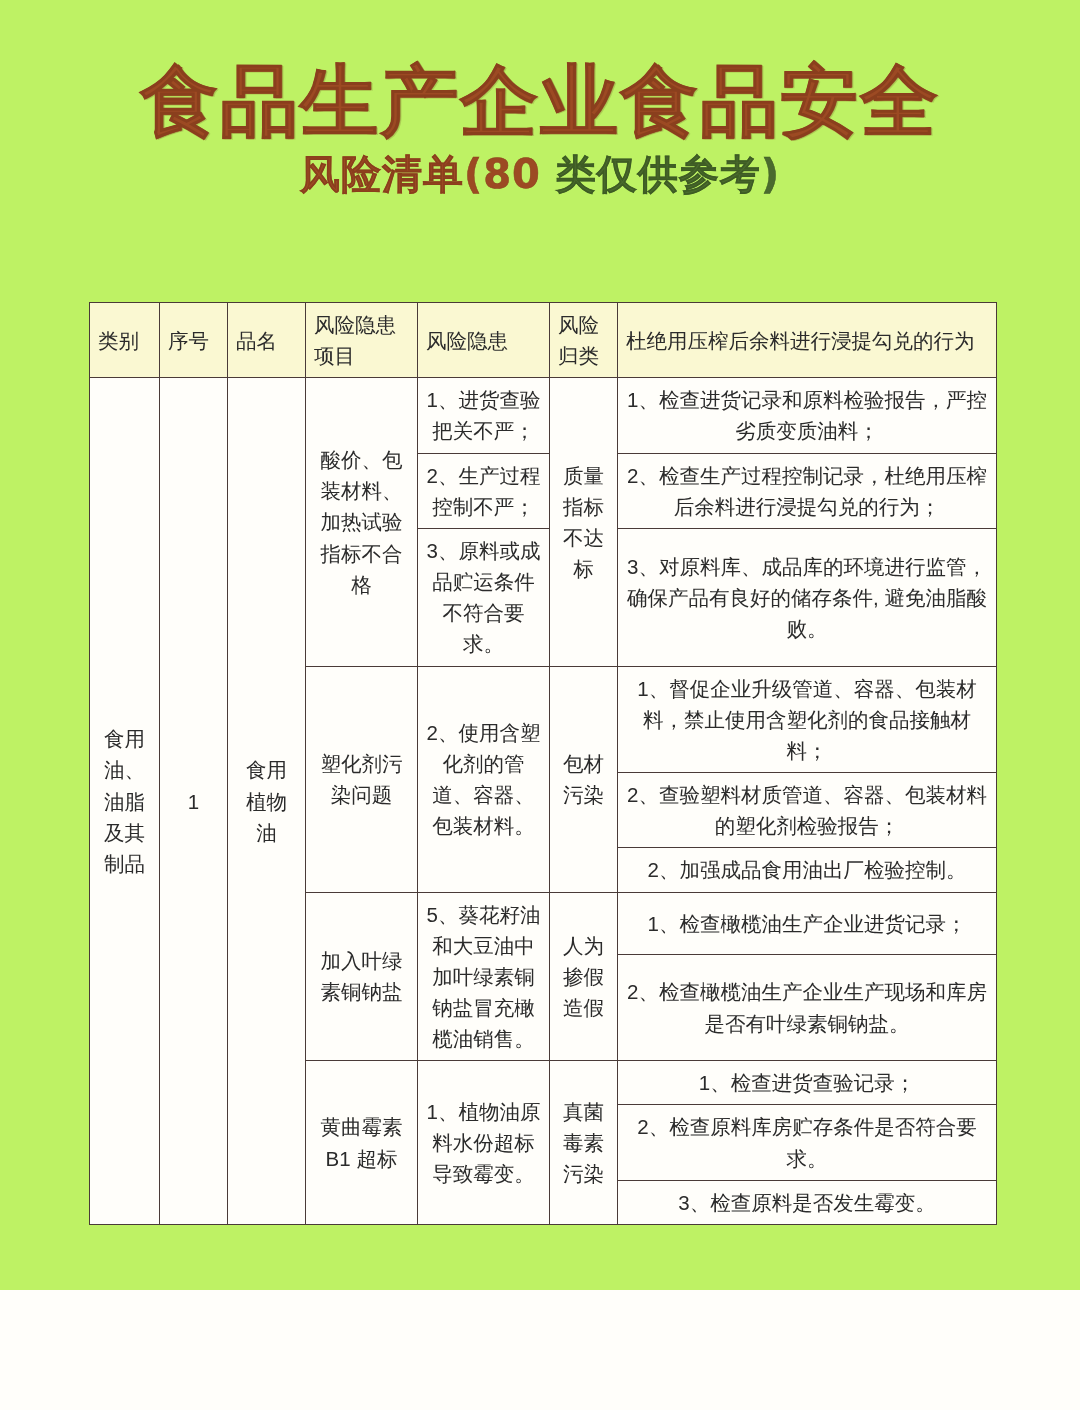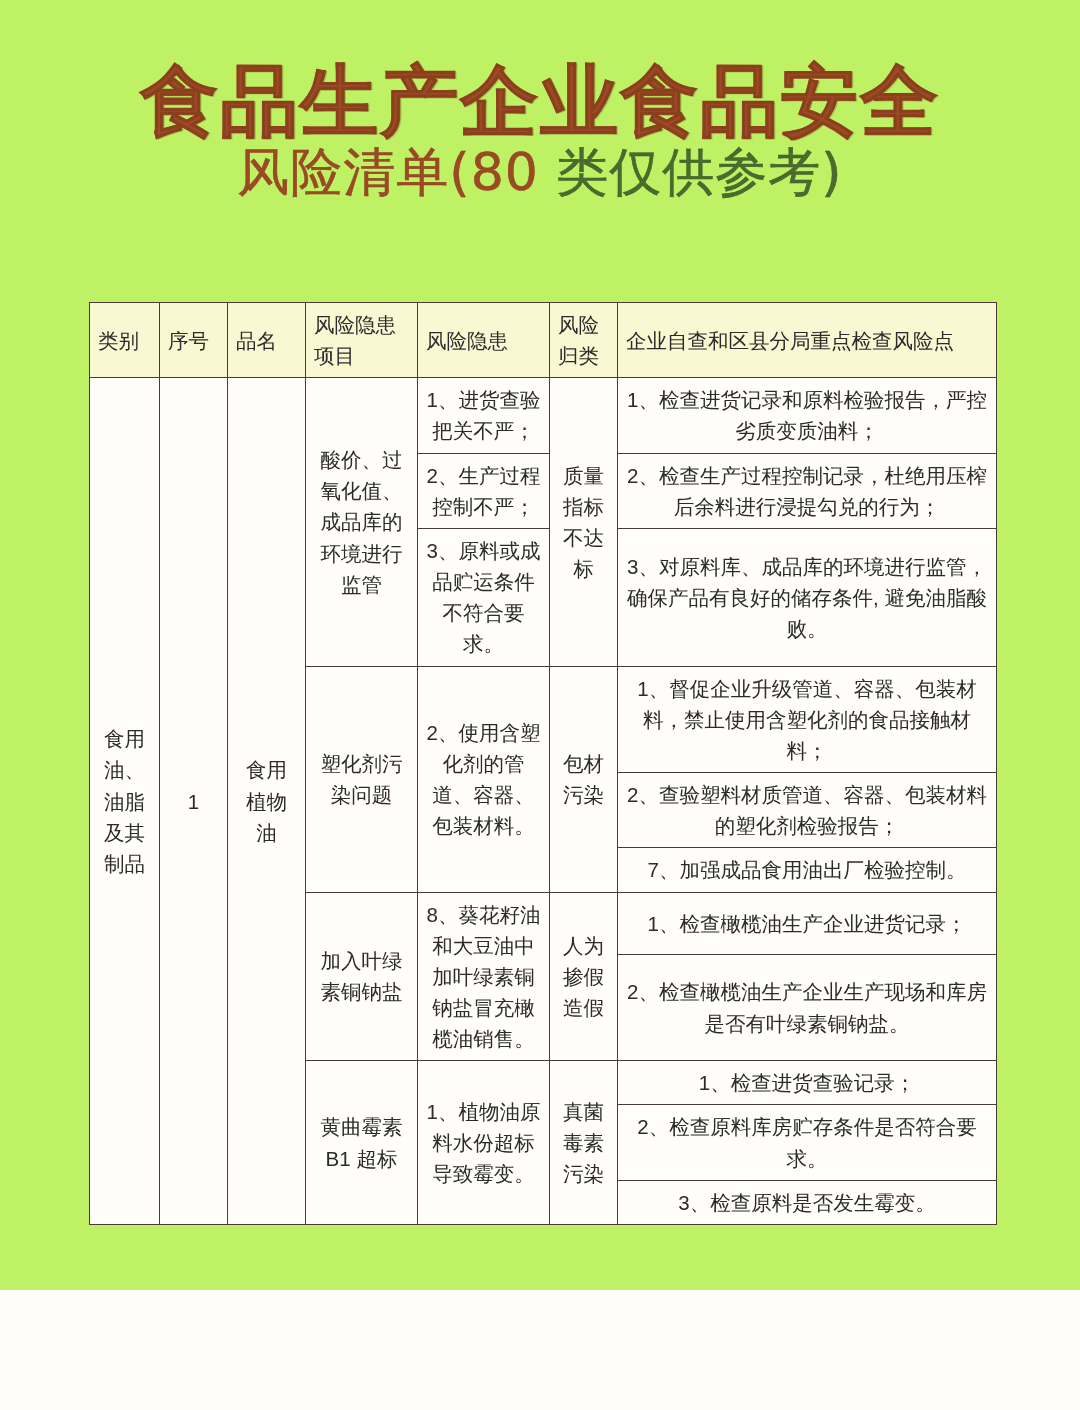--- a/index.html
+++ b/index.html
@@ -37,24 +37,24 @@
     line-height: 1.0;
     color: #9c4a23;
     letter-spacing: 2px;
     text-shadow:
       1px 0 0 rgba(120,52,22,.55),
       0 1px 0 rgba(150,80,40,.35),
       2px 1px 0 rgba(100,40,18,.18);
     -webkit-text-stroke: 0.6px #8a3f1d;
   }
   .sub-title {
-    margin-top: 6px;
+    margin-top: 14px;
     font-family: "DejaVu Sans", "Liberation Sans", sans-serif;
-    font-size: 52px;
-    font-weight: 400;
+    font-size: 40px;
+    font-weight: 700;
     line-height: 1.0;
     letter-spacing: 1px;
   }
   .sub-a { color: #9c4a23; -webkit-text-stroke: 0.5px #8a3f1d; }
   .sub-b { color: #4b6b2e; -webkit-text-stroke: 0.5px #3e5c24; }
 
   
   .tbl-wrap {
     position: absolute;
     left: 89px;
@@ -127,29 +127,29 @@
       <thead>
         <tr>
           <th class="tint">类别</th>
           <th class="tint">序号</th>
           <th class="tint">品名</th>
           <th class="tint">风险隐患
 项目</th>
           <th class="tint">风险隐患</th>
           <th class="tint">风险
 归类</th>
-          <th class="tint">企业自查和区县分局重点检查风险点</th>
+          <th class="tint">杜绝用压榨后余料进行浸提勾兑的行为</th>
         </tr>
       </thead>
       <tbody id="tbody">
           <tr>
             <td class="cat" rowspan="11">食用油、油脂及其制品</td>
             <td class="tint num" rowspan="11">1</td>
             <td rowspan="11">食用植物油</td>
-            <td rowspan="3">酸价、过氧化值、成品库的环境进行监管</td>
+            <td rowspan="3">酸价、包装材料、加热试验指标不合格</td>
             <td rowspan="1">1、进货查验把关不严；</td>
             <td rowspan="3">质量指标不达标</td>
             <td rowspan="1">1、检查进货记录和原料检验报告，严控劣质变质油料；</td>
           </tr>
           <tr>
             <td rowspan="1">2、生产过程控制不严；</td>
             <td rowspan="1">2、检查生产过程控制记录，杜绝用压榨后余料进行浸提勾兑的行为；</td>
           </tr>
           <tr>
             <td rowspan="1">3、原料或成品贮运条件不符合要求。</td>
@@ -158,25 +158,25 @@
           <tr>
             <td rowspan="3">塑化剂污染问题</td>
             <td rowspan="3">2、使用含塑化剂的管道、容器、包装材料。</td>
             <td rowspan="3">包材污染</td>
             <td rowspan="1">1、督促企业升级管道、容器、包装材料，禁止使用含塑化剂的食品接触材料；</td>
           </tr>
           <tr>
             <td rowspan="1">2、查验塑料材质管道、容器、包装材料的塑化剂检验报告；</td>
           </tr>
           <tr>
-            <td rowspan="1">7、加强成品食用油出厂检验控制。</td>
+            <td rowspan="1">2、加强成品食用油出厂检验控制。</td>
           </tr>
           <tr>
             <td rowspan="2">加入叶绿素铜钠盐</td>
-            <td rowspan="2">8、葵花籽油和大豆油中加叶绿素铜钠盐冒充橄榄油销售。</td>
+            <td rowspan="2">5、葵花籽油和大豆油中加叶绿素铜钠盐冒充橄榄油销售。</td>
             <td rowspan="2">人为掺假造假</td>
             <td rowspan="1">1、检查橄榄油生产企业进货记录；</td>
           </tr>
           <tr>
             <td rowspan="1">2、检查橄榄油生产企业生产现场和库房是否有叶绿素铜钠盐。</td>
           </tr>
           <tr>
             <td rowspan="3">黄曲霉素B1 超标</td>
             <td rowspan="3">1、植物油原料水份超标导致霉变。</td>
             <td rowspan="3">真菌毒素污染</td>

